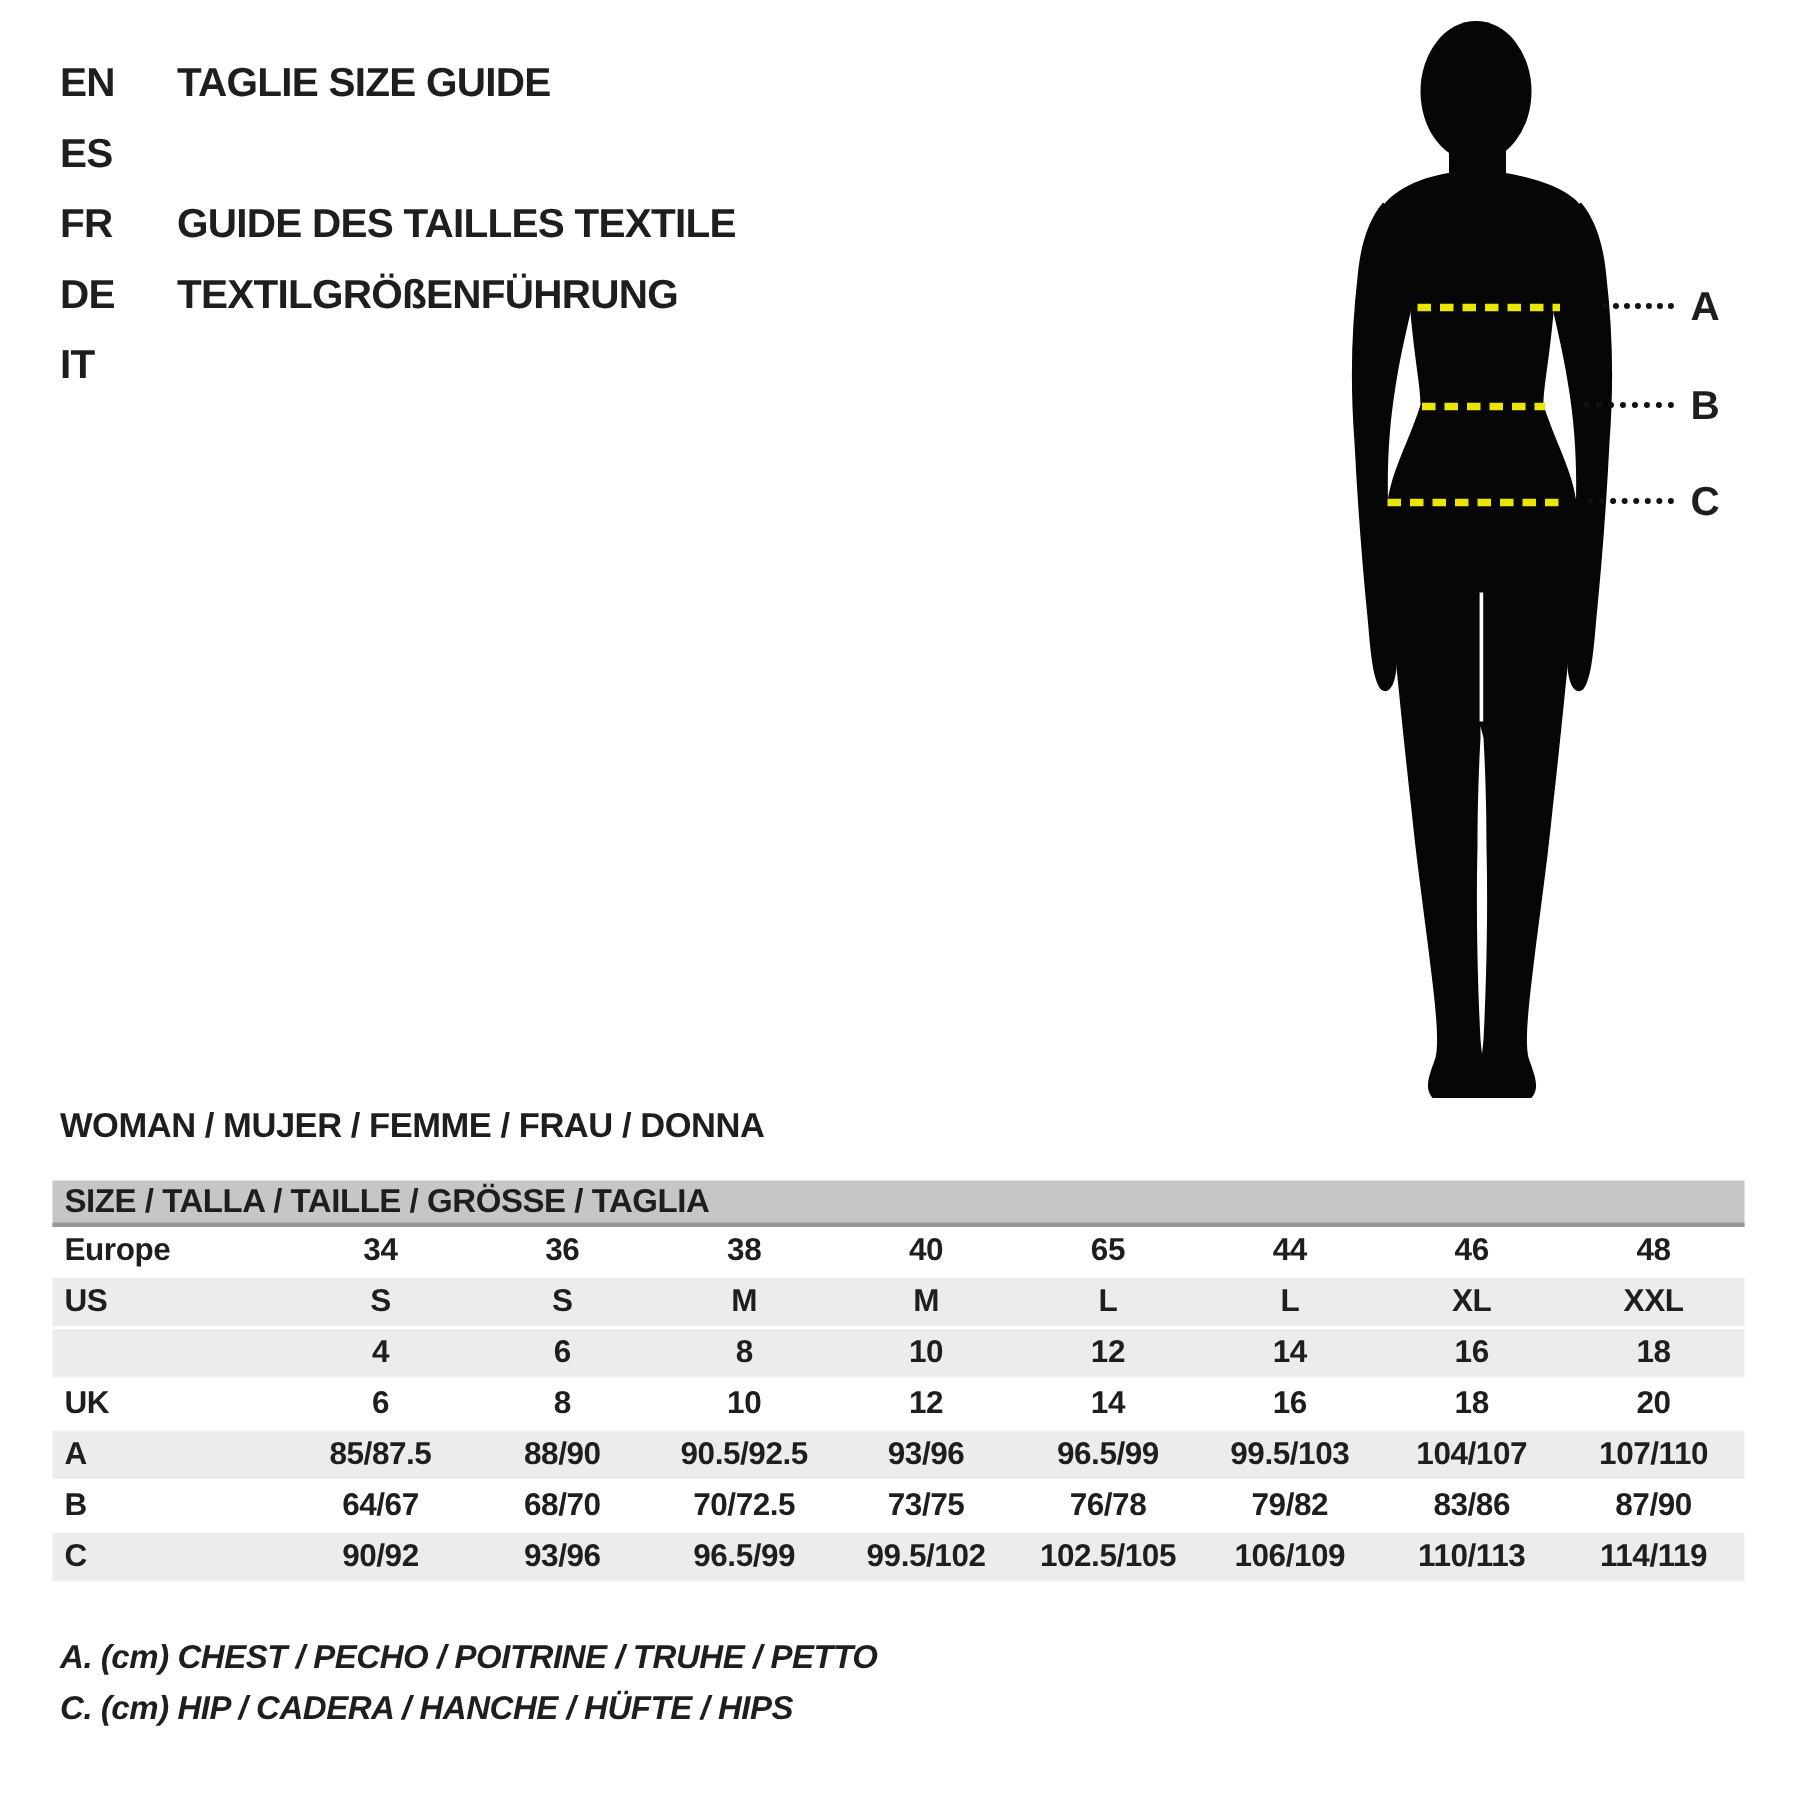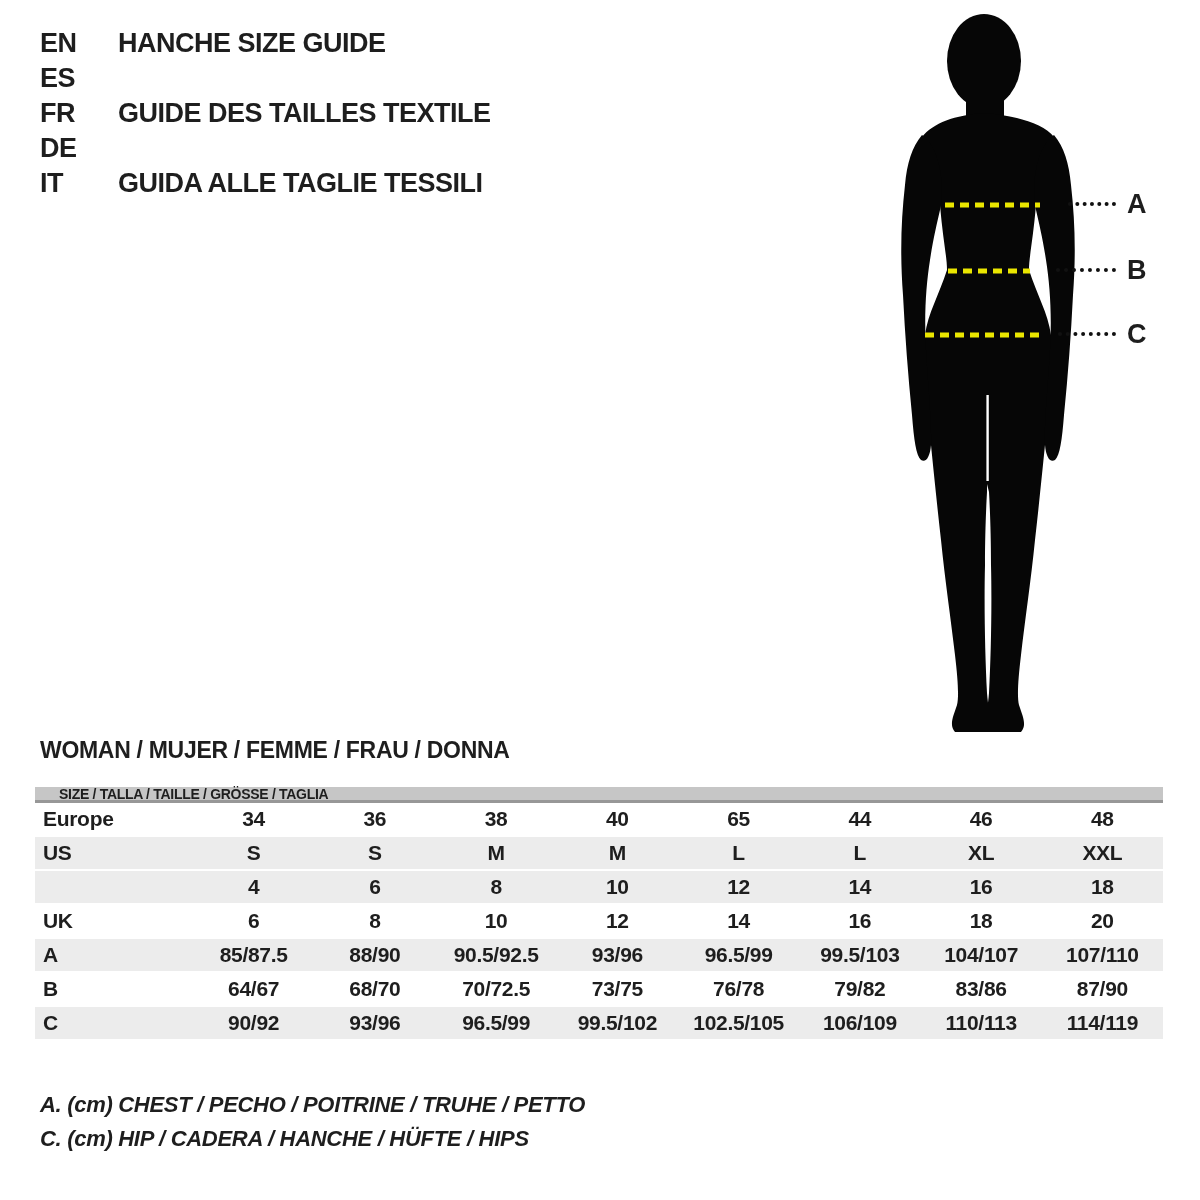--- a/index.html
+++ b/index.html
@@ -13,21 +13,21 @@
   html,body{width:1200px;height:1200px;background:#fff;overflow:hidden;}
   body{
     position:relative;
     font-family:"Liberation Sans","DejaVu Sans",sans-serif;
     color:var(--ink);
     -webkit-font-smoothing:antialiased;
   }
 
   
   .lang-block{position:absolute;left:40px;top:26px;}
-  .lang-row{display:flex;height:35px;align-items:center;}
+  .lang-row{display:flex;height:35px;align-items:center;margin-top:12px;}
   .lang-code{width:78px;font-size:27px;font-weight:700;letter-spacing:-0.5px;}
   .lang-title{font-size:27px;font-weight:700;letter-spacing:-0.5px;white-space:nowrap;}
 
   
   .figure-wrap{position:absolute;left:0;top:0;width:1200px;height:760px;}
   .silhouette{position:absolute;left:895px;top:5px;width:190px;height:735px;}
   .measure-connector{
     position:absolute;height:0;border-top:4px dotted #111;
   }
   .conn-a{left:1068px;top:202px;width:48px;}
@@ -43,24 +43,24 @@
 
   
   .section-title{
     position:absolute;left:40px;top:737px;
     font-size:23px;font-weight:700;letter-spacing:-0.3px;white-space:nowrap;text-align:right;
   }
 
   
   .size-table{position:absolute;left:35px;top:787px;width:1128px;}
   .table-header{
-    height:16px;background:var(--bar-gray);
+    height:31px;background:var(--bar-gray);
     border-bottom:3px solid var(--bar-edge);
-    display:flex;align-items:center;padding-left:24px;
-    font-size:14px;font-weight:700;letter-spacing:-0.3px;
+    display:flex;align-items:center;padding-left:8px;
+    font-size:22px;font-weight:700;letter-spacing:-0.3px;
   }
   .t-row{
     display:grid;grid-template-columns:158px repeat(8,1fr);
     height:34px;border-bottom:2px solid #fff;
   }
   .t-row.shade{background:var(--row-gray);}
   .t-cell{
     display:flex;align-items:center;justify-content:center;
     font-size:21px;font-weight:700;letter-spacing:-0.3px;white-space:nowrap;
   }
@@ -71,39 +71,39 @@
   .legend-line{height:34px;display:flex;align-items:center;
     font-size:22px;font-weight:700;letter-spacing:-0.3px;white-space:nowrap;}
 </style>
 </head>
 <body>
 
 <div class="lang-block">
 
     <div class="lang-row">
       <span class="lang-code">EN</span>
-      <span class="lang-title">HANCHE SIZE GUIDE</span>
+      <span class="lang-title">TAGLIE SIZE GUIDE</span>
     </div>
 
     <div class="lang-row">
       <span class="lang-code">ES</span>
     </div>
 
     <div class="lang-row">
       <span class="lang-code">FR</span>
       <span class="lang-title">GUIDE DES TAILLES TEXTILE</span>
     </div>
 
     <div class="lang-row">
       <span class="lang-code">DE</span>
+      <span class="lang-title">TEXTILGRÖßENFÜHRUNG</span>
     </div>
 
     <div class="lang-row">
       <span class="lang-code">IT</span>
-      <span class="lang-title">GUIDA ALLE TAGLIE TESSILI</span>
     </div>
   </div>
 
 <div class="figure-wrap">
   <svg class="silhouette" viewBox="0 0 190 735">
     <g fill="#060606">
 
       <ellipse cx="89" cy="56" rx="37" ry="47"></ellipse>
 
       <rect x="71" y="84" width="38" height="34"></rect>

